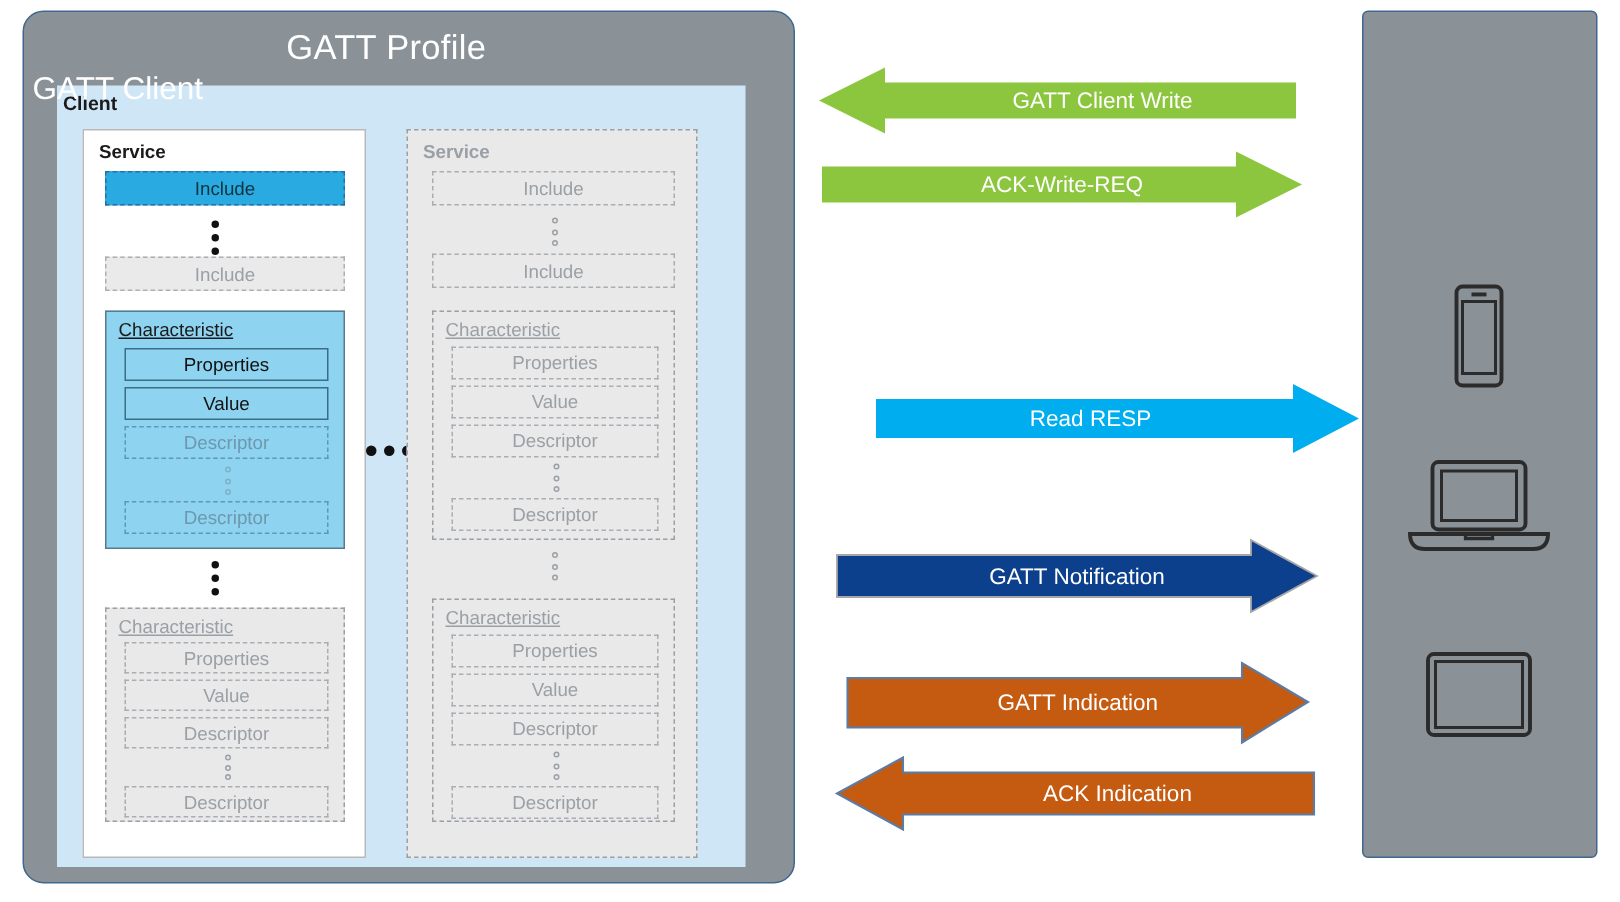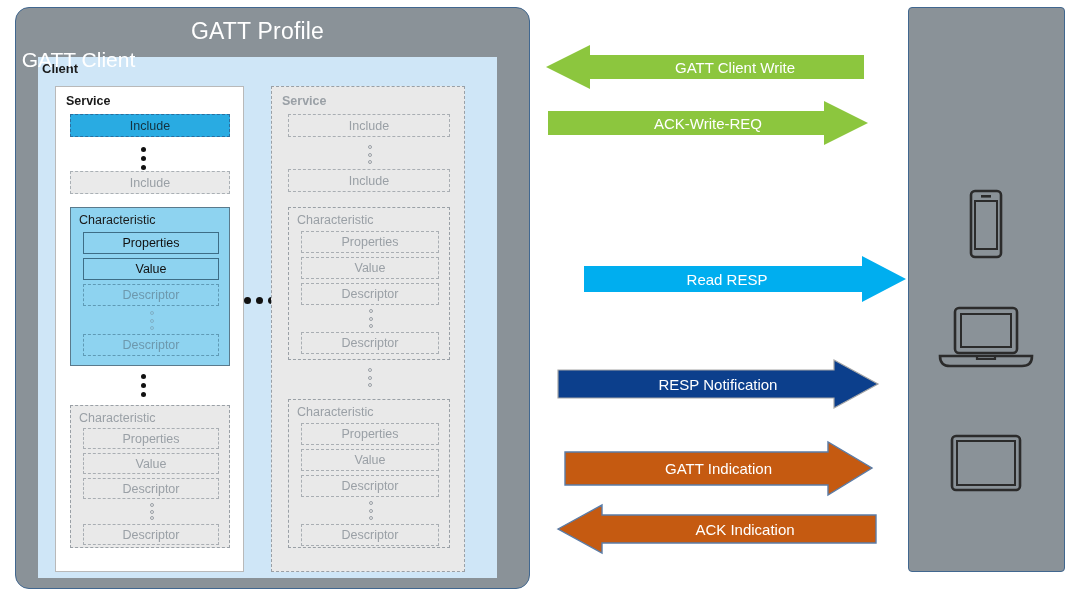--- a/index.html
+++ b/index.html
@@ -74,21 +74,21 @@
   .b-solid-on{
     background:#8ed3f0;border:1px solid #3d6d86;color:#111;
   }
   .b-dash-on{
     background:#8ed3f0;border:1px dashed #5f9ab5;color:#6d98ad;
   }
   .b-dash-off{
     background:#e9e9e9;border:1px dashed #a9aeb3;color:#9aa0a6;
   }
   .char-label{
-    position:absolute;left:8px;top:5px;font-size:12.5px;
+    position:absolute;left:8px;top:5px;font-size:12.5px;text-decoration:underline;
   }
   .char-label.on{color:#1a1a1a;}
   .char-label.off{color:#9aa0a6;}
 
   
   .vdots{position:absolute;display:flex;flex-direction:column;align-items:center;justify-content:space-between;}
   .vdots i{display:block;border-radius:50%;}
   .vdots.dark i{width:5px;height:5px;background:#111;}
   .vdots.ring i{width:4px;height:4px;background:transparent;border:1px solid #9aa0a6;box-sizing:border-box;}
   .vdots.ringblue i{width:4px;height:4px;background:transparent;border:1px solid #7fb0c7;box-sizing:border-box;}
@@ -244,21 +244,21 @@
     <svg width="322" height="46" viewBox="0 0 322 46">
       <polygon points="0,10 278,10 278,0 322,23 278,46 278,36 0,36" fill="#00aeef"></polygon>
     </svg>
     <div class="alabel" style="padding-right:30px;">Read RESP</div>
   </div>
 
   <div class="arrow" style="left:558px;top:360px;width:320px;height:48px;">
     <svg width="320" height="48" viewBox="0 0 320 48">
       <polygon points="0,10 276,10 276,0 320,24 276,48 276,38 0,38" fill="#0c3f8c" stroke="#a6a6a6" stroke-width="1.2"></polygon>
     </svg>
-    <div class="alabel" style="padding-right:28px;">RESP Notification</div>
+    <div class="alabel" style="padding-right:28px;">GATT Notification</div>
   </div>
 
   <div class="arrow" style="left:565px;top:442px;width:307px;height:53px;">
     <svg width="307" height="53" viewBox="0 0 307 53">
       <polygon points="0,10 263,10 263,0 307,26 263,53 263,43 0,43" fill="#c55a11" stroke="#5b7ca6" stroke-width="1.4"></polygon>
     </svg>
     <div class="alabel" style="padding-right:28px;">GATT Indication</div>
   </div>
 
   <div class="arrow" style="left:558px;top:505px;width:318px;height:48px;">

